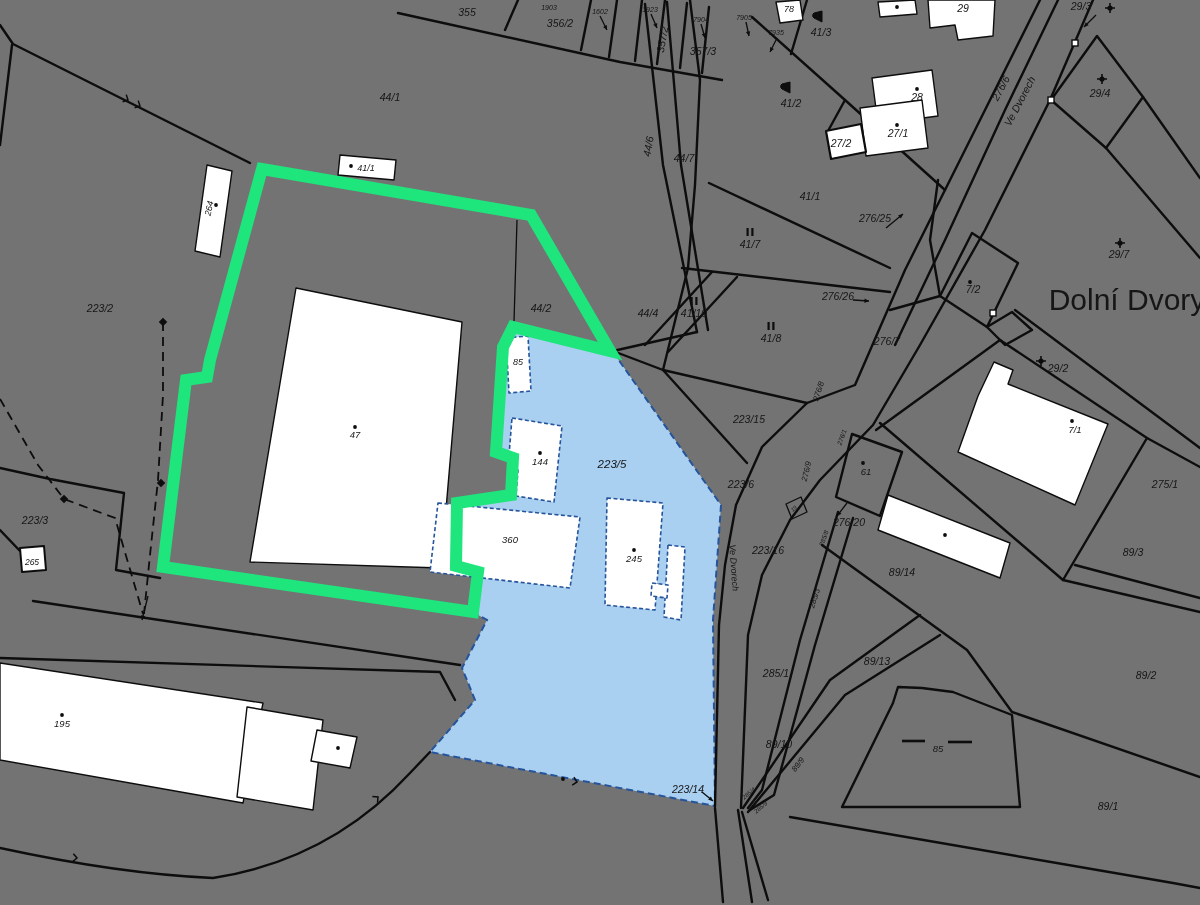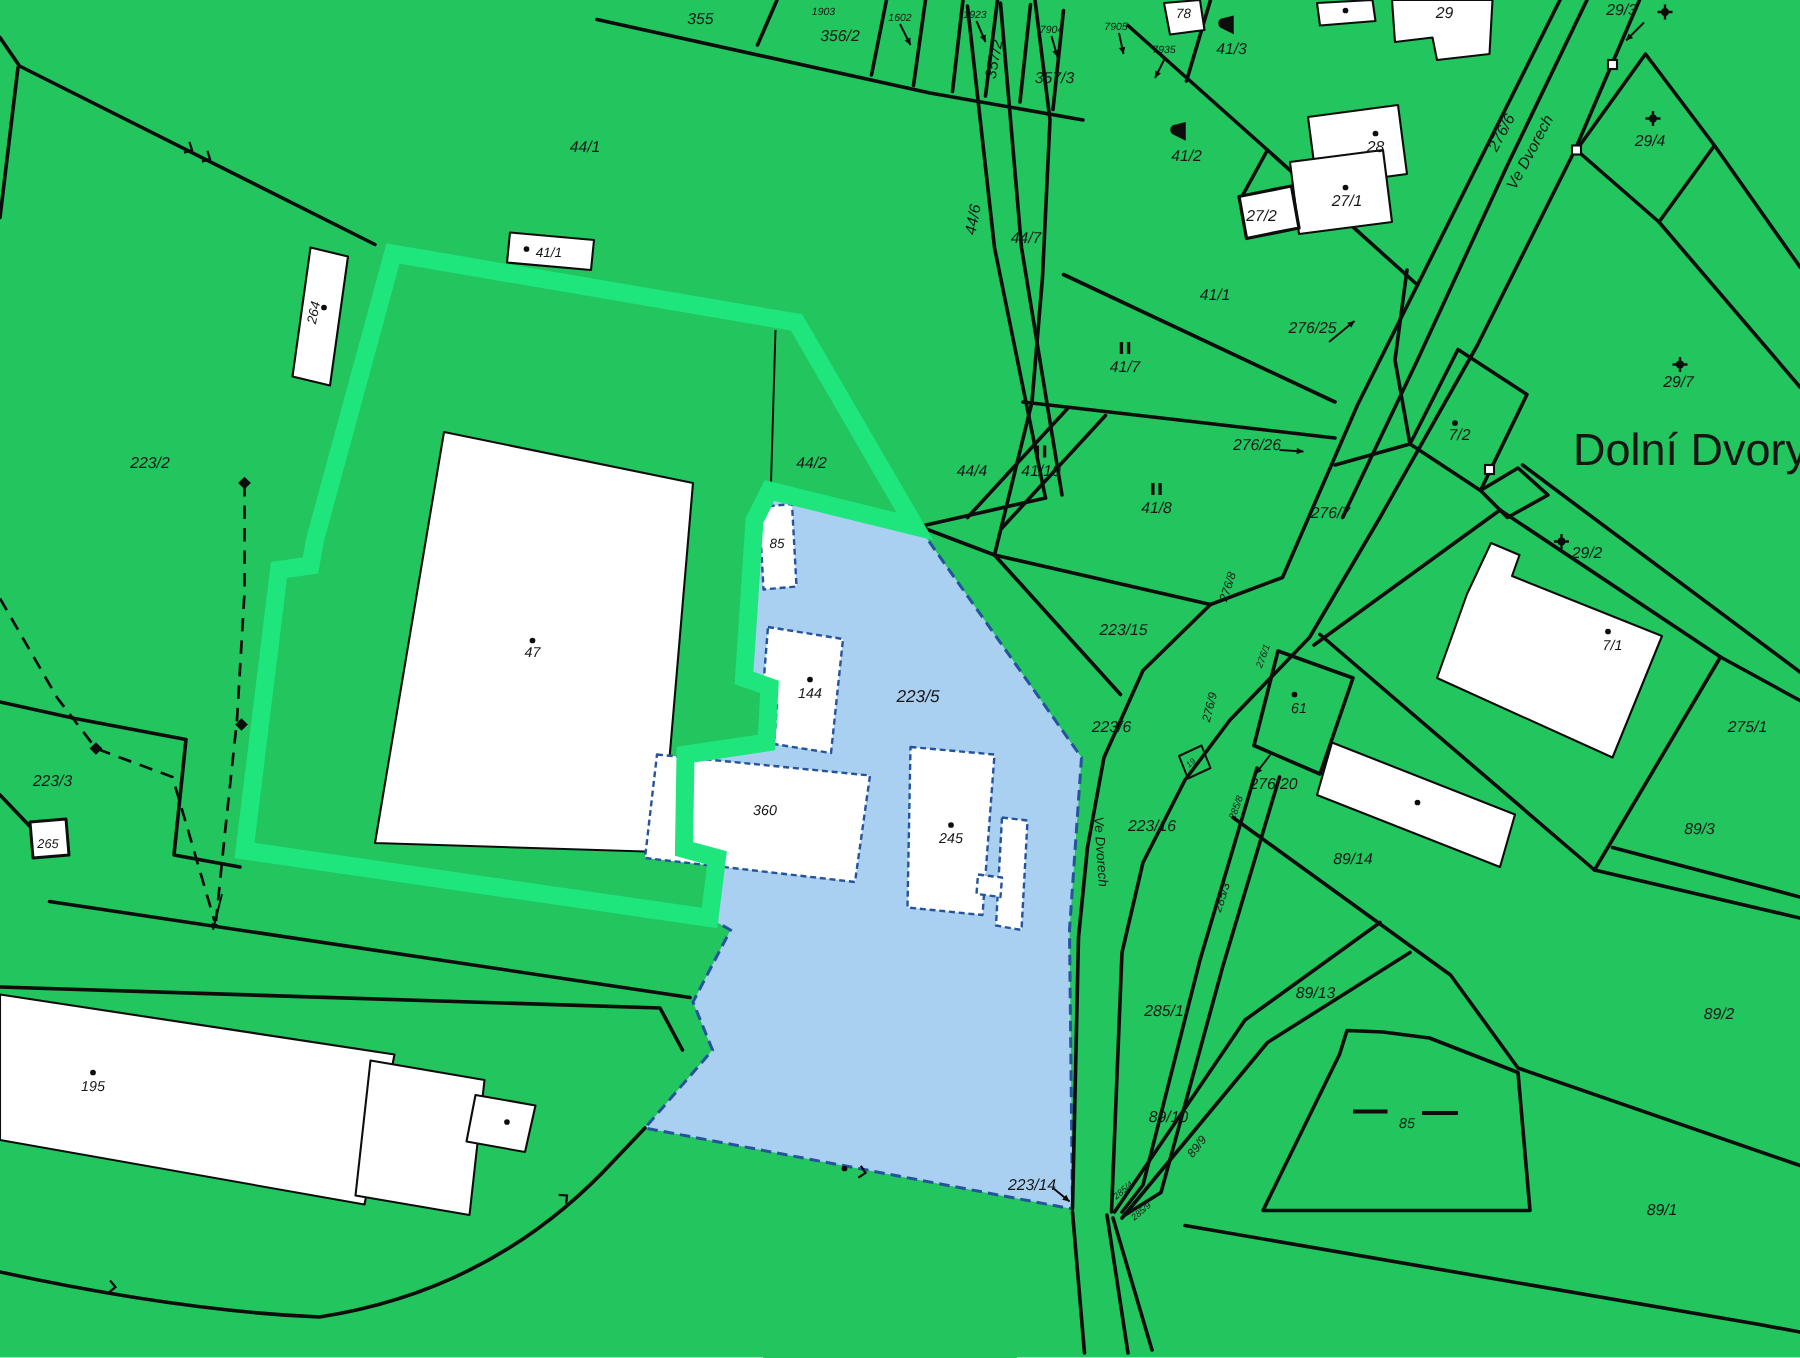--- a/index.html
+++ b/index.html
@@ -1,16 +1,16 @@
 <!DOCTYPE html>
 <html><head>
 <meta charset="utf-8">
 <style>
   html,body{margin:0;padding:0;background:#fff;}
-  #map-wrap{position:relative;width:1200px;height:905px;background:#22c55e;overflow:hidden;
+  #map-wrap{position:relative;width:1200px;height:905px;background:#737373;overflow:hidden;
             font-family:"Liberation Sans",sans-serif;}
   svg{display:block}
   .ln{fill:none;stroke:#0d0d0d;stroke-width:2.4;stroke-linejoin:round;stroke-linecap:round;}
   .lnthin{fill:none;stroke:#0d0d0d;stroke-width:1.3;stroke-linejoin:round;}
   .bld{fill:#ffffff;stroke:#0d0d0d;stroke-width:1.4;stroke-linejoin:round;}
   .bldsel{fill:#ffffff;stroke-width:1.6;stroke-dasharray:4 2.5;stroke-linejoin:round;}
   .dash{fill:none;stroke:#0d0d0d;stroke-width:1.8;stroke-dasharray:9 6;}
   .lbl{font-style:italic;fill:#161616;}
 </style>
 </head>

